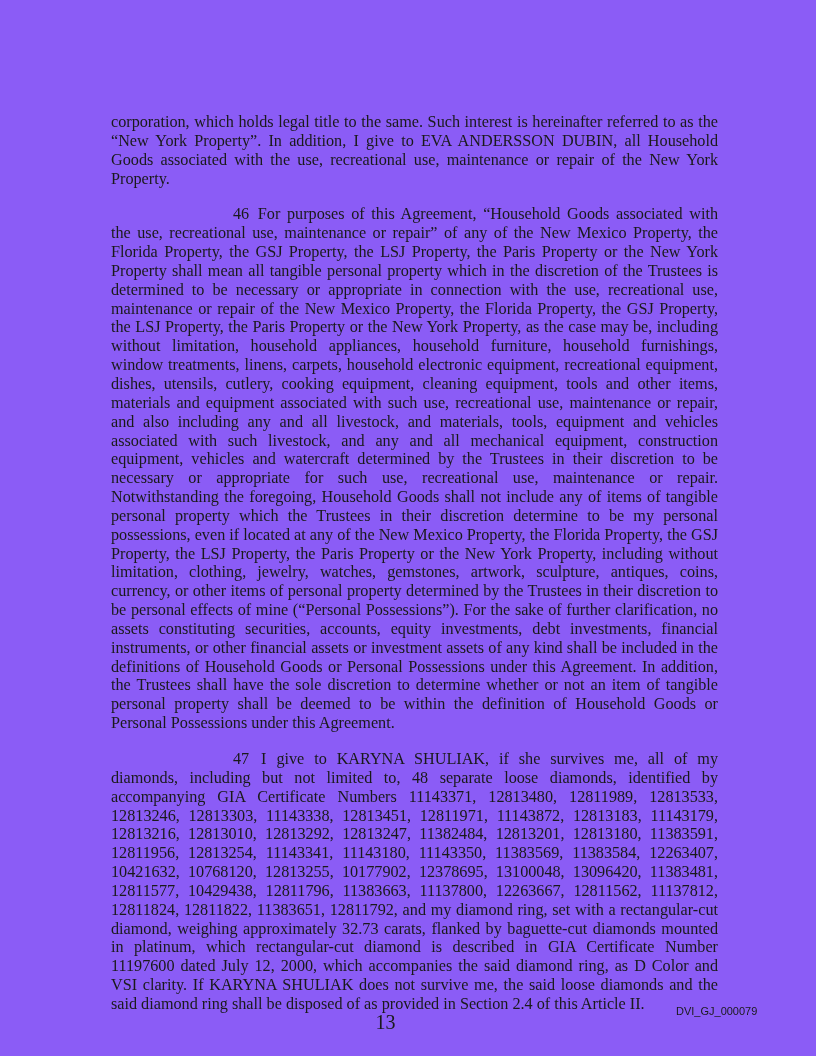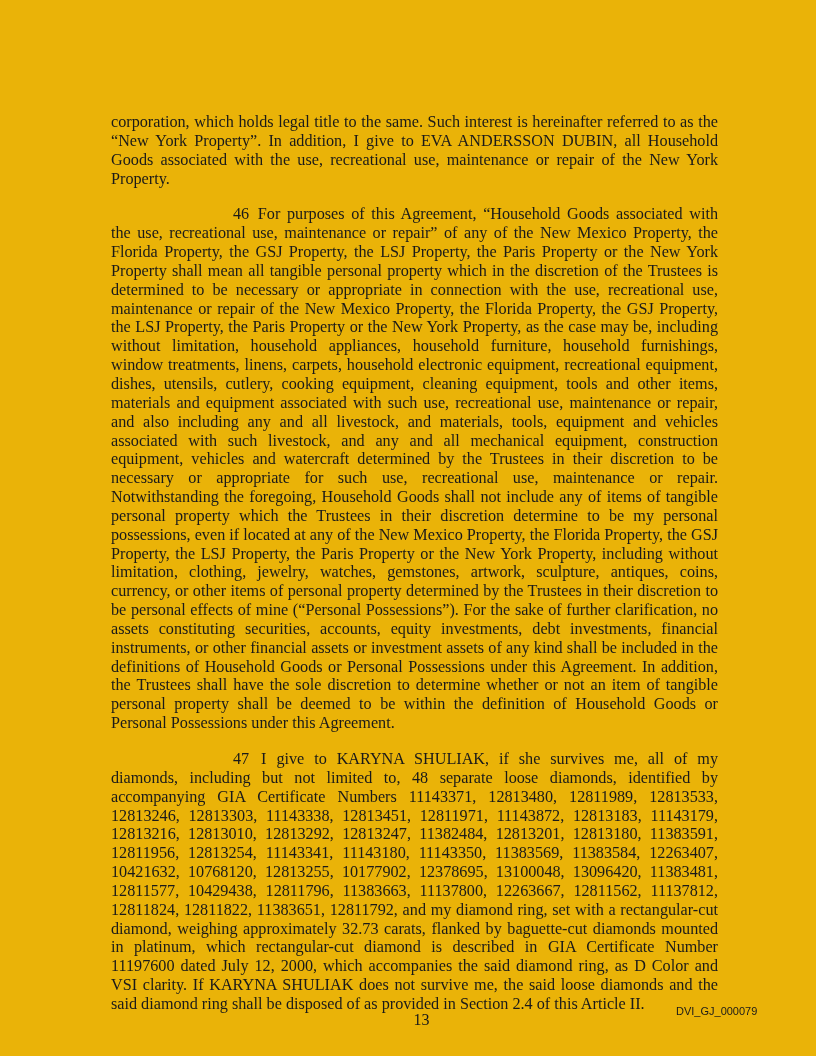--- a/index.html
+++ b/index.html
@@ -1,28 +1,28 @@
 <!DOCTYPE html>
 <html><head>
 <meta charset="utf-8">
 <style>
   html, body { margin: 0; padding: 0; background: #ffffff; }
   body { width: 816px; height: 1056px; position: relative; overflow: hidden; }
-  .page { position: absolute; left: 0; top: 0; width: 816px; height: 1056px; background: #eab308; }
+  .page { position: absolute; left: 0; top: 0; width: 816px; height: 1056px; background: #8b5cf6; }
   .body-text {
     position: absolute; left: 111px; top: 113px; width: 607px;
     font-family: "Liberation Serif", serif; font-size: 16.2px; line-height: 18.85px;
     color: #1a1a1a; text-align: justify;
   }
   .body-text p { margin: 0 0 17px 0; }
   .indent { display: inline-block; width: 122px; }
   .num { margin-right: 2px; }
   .page-number {
     position: absolute; left: 0; width: 771px; top: 1011px; text-align: center;
-    font-family: "Liberation Serif", serif; font-size: 16px; color: #1a1a1a; padding-left: 36px;
+    font-family: "Liberation Serif", serif; font-size: 20px; color: #1a1a1a;
   }
   .bates {
     position: absolute; left: 640px; top: 1005px;
     font-family: "Liberation Sans", sans-serif; font-size: 11px; color: #1a1a1a; margin-left: 36px;
   }
 </style>
 </head>
 <body>
 
 <div class="page">

